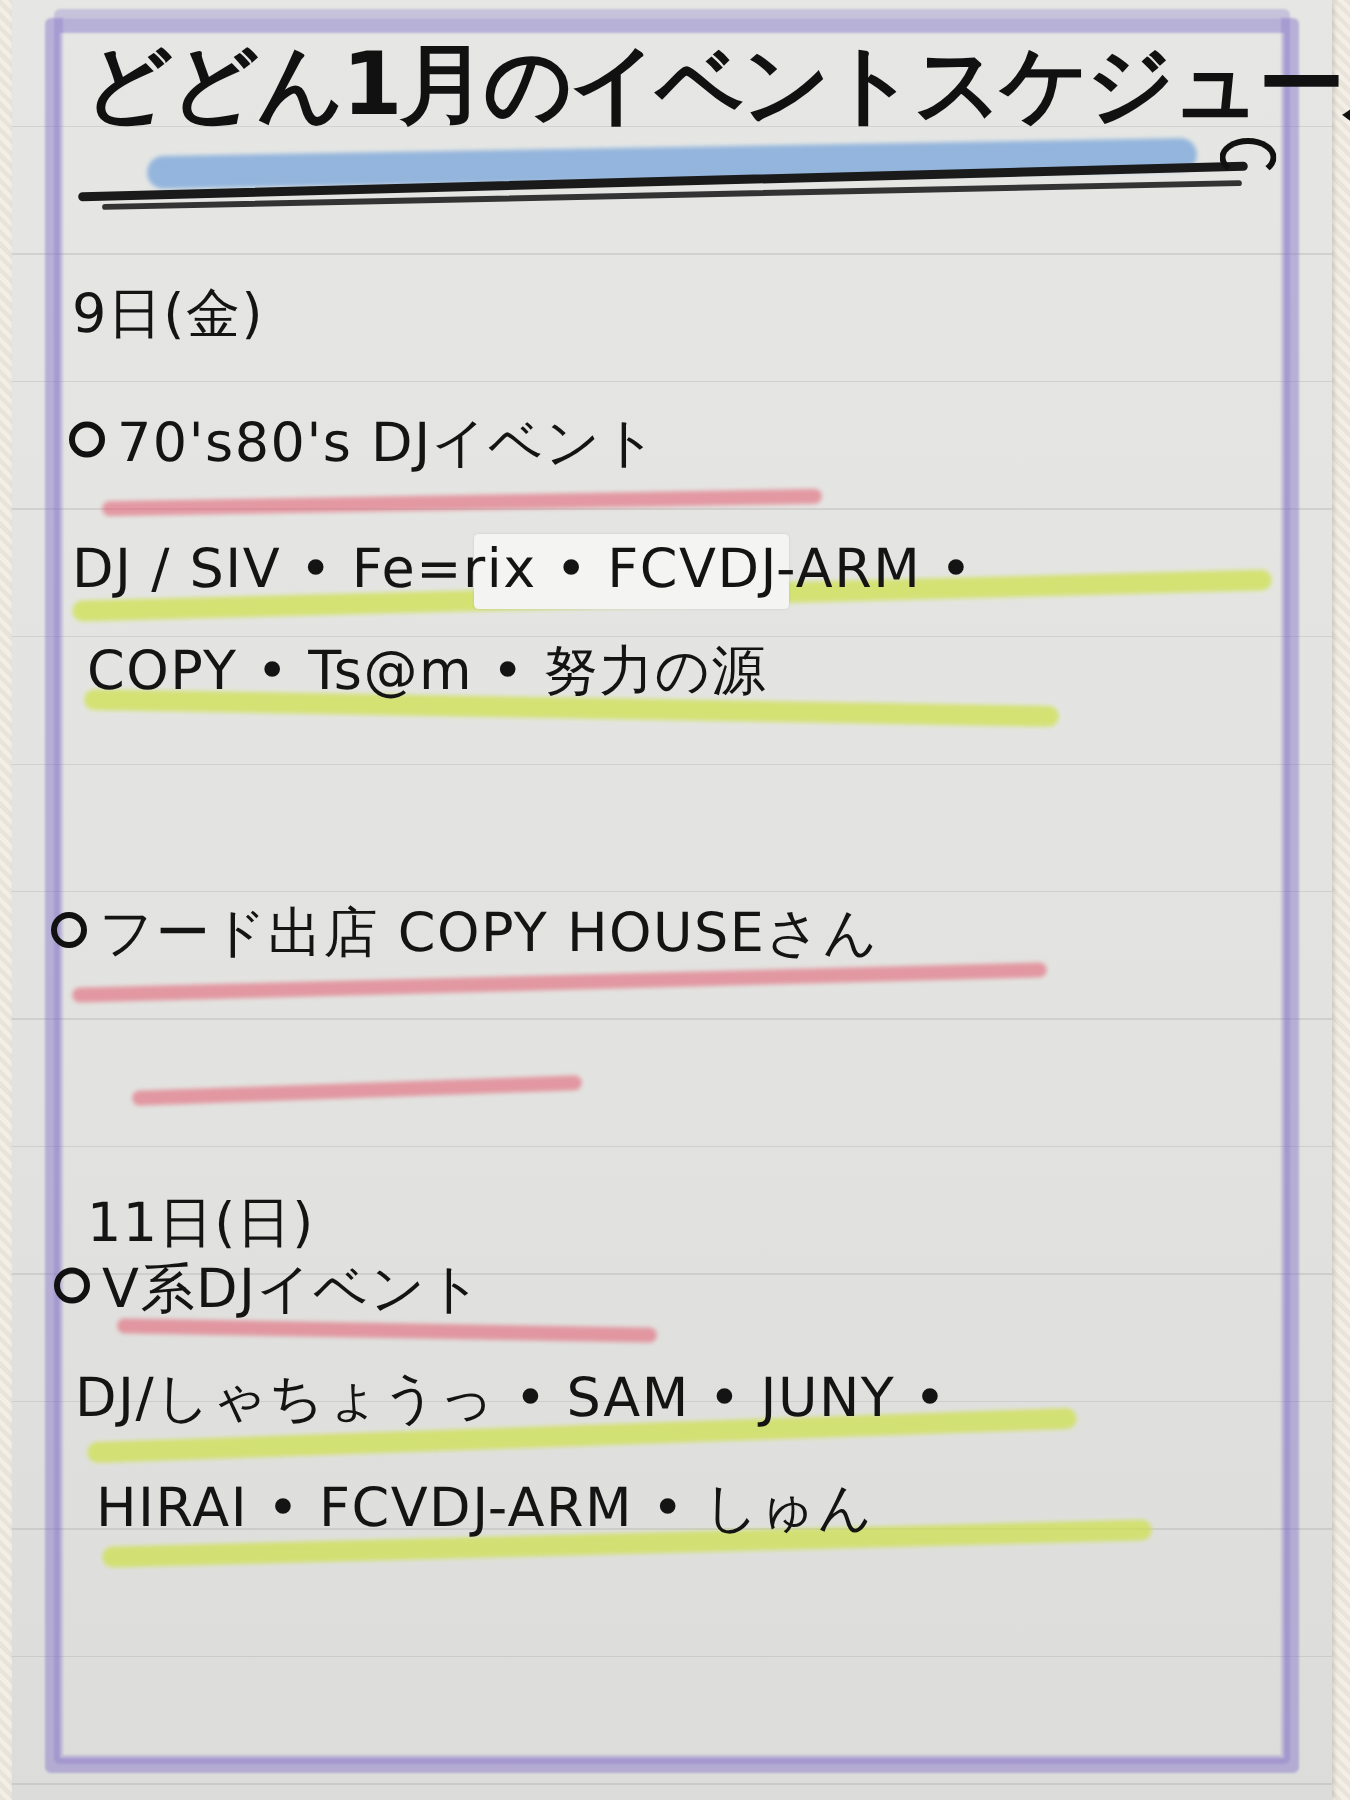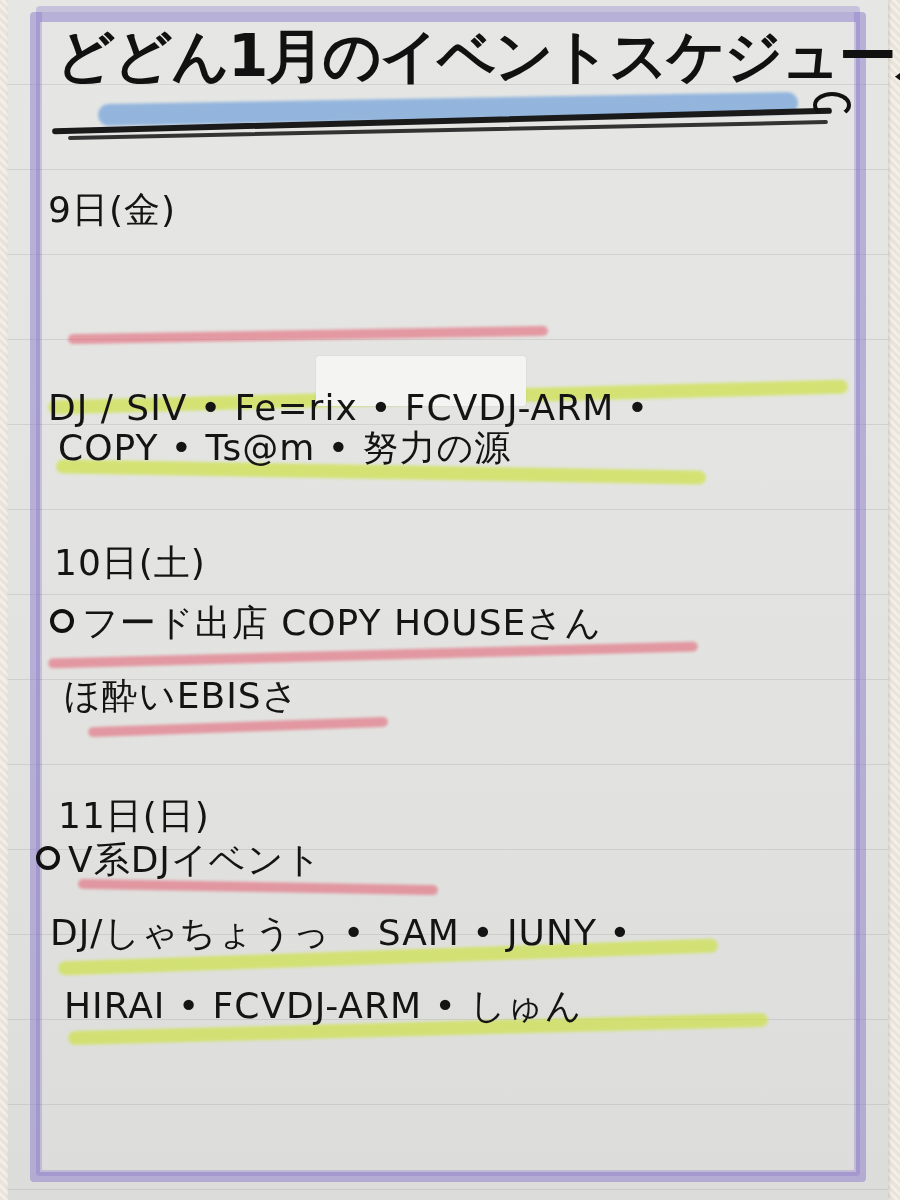--- a/index.html
+++ b/index.html
@@ -71,33 +71,34 @@
   <div class="border-crayon b2"></div>
 
   <div class="title-underline-blue"></div>
   <div class="title-underline-black"></div>
   <div class="title-underline-black2"></div>
   <div class="swirl"></div>
   <div class="title">どどん1月のイベントスケジュール☆</div>
 
   <div class="line" style="left:40px; top:192px;">9日(金)</div>
   <div class="hl red" style="left:60px; top:330px; width:480px; transform:rotate(-1deg);"></div>
+  <div class="line" style="left:38px; top:278px;">
+    <span class="bullet"></span><span>70's80's DJイベント</span>
+  </div>
   <div class="hl green" style="left:40px; top:390px; width:800px; transform:rotate(-1.5deg);"></div>
   <div class="whiteout"></div>
-  <div class="line" style="left:40px; top:362px;margin-top:28px;">DJ / SIV • Fe=rix • FCVDJ-ARM •</div>
+  <div class="line" style="left:40px; top:362px;">DJ / SIV • Fe=rix • FCVDJ-ARM •</div>
   <div class="hl green" style="left:48px; top:465px; width:650px; transform:rotate(1deg);"></div>
   <div class="line" style="left:50px; top:430px;">COPY • Ts@m • 努力の源</div>
 
-  <div class="line" style="left:46px; top:545px;">10日(土)</div>
   <div class="hl red" style="left:40px; top:650px; width:650px; transform:rotate(-1.5deg);"></div>
-  <div class="line" style="left:42px; top:605px;">
+  <div class="line" style="left:26px; top:605px;">
     <span class="bullet"></span><span>フード出店 COPY HOUSEさん</span>
   </div>
   <div class="hl red" style="left:80px; top:722px; width:300px; transform:rotate(-2deg);"></div>
-  <div class="line" style="left:56px; top:678px;">ほ酔いEBISさ</div>
 
   <div class="line" style="left:50px; top:775px;margin-top:23px;">11日(日)</div>
   <div class="hl red" style="left:70px; top:882px; width:360px; transform:rotate(1deg);"></div>
   <div class="line" style="left:28px; top:842px;">
     <span class="bullet"></span><span>V系DJイベント</span>
   </div>
   <div class="hl green" style="left:50px; top:950px; width:660px; transform:rotate(-2deg);"></div>
   <div class="line" style="left:42px; top:915px;text-align:right;">DJ/しゃちょうっ • SAM • JUNY •</div>
   <div class="hl green" style="left:60px; top:1022px; width:700px; transform:rotate(-1.5deg);"></div>
   <div class="line" style="left:56px; top:988px;">HIRAI • FCVDJ-ARM • しゅん</div>

